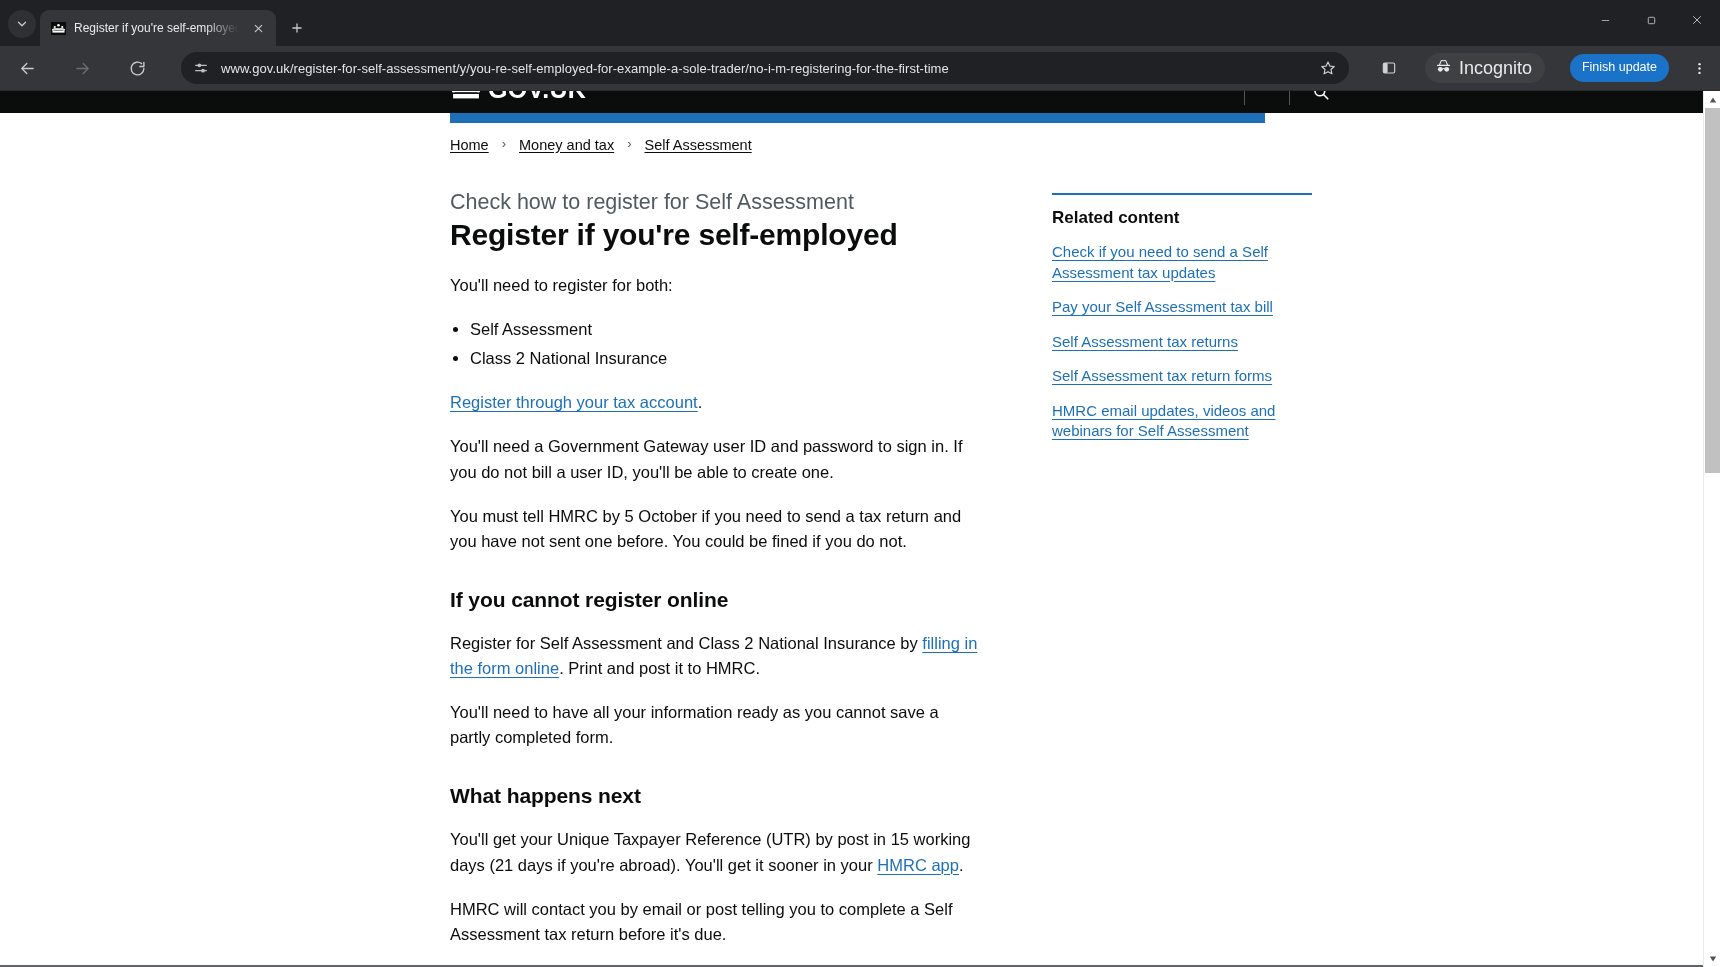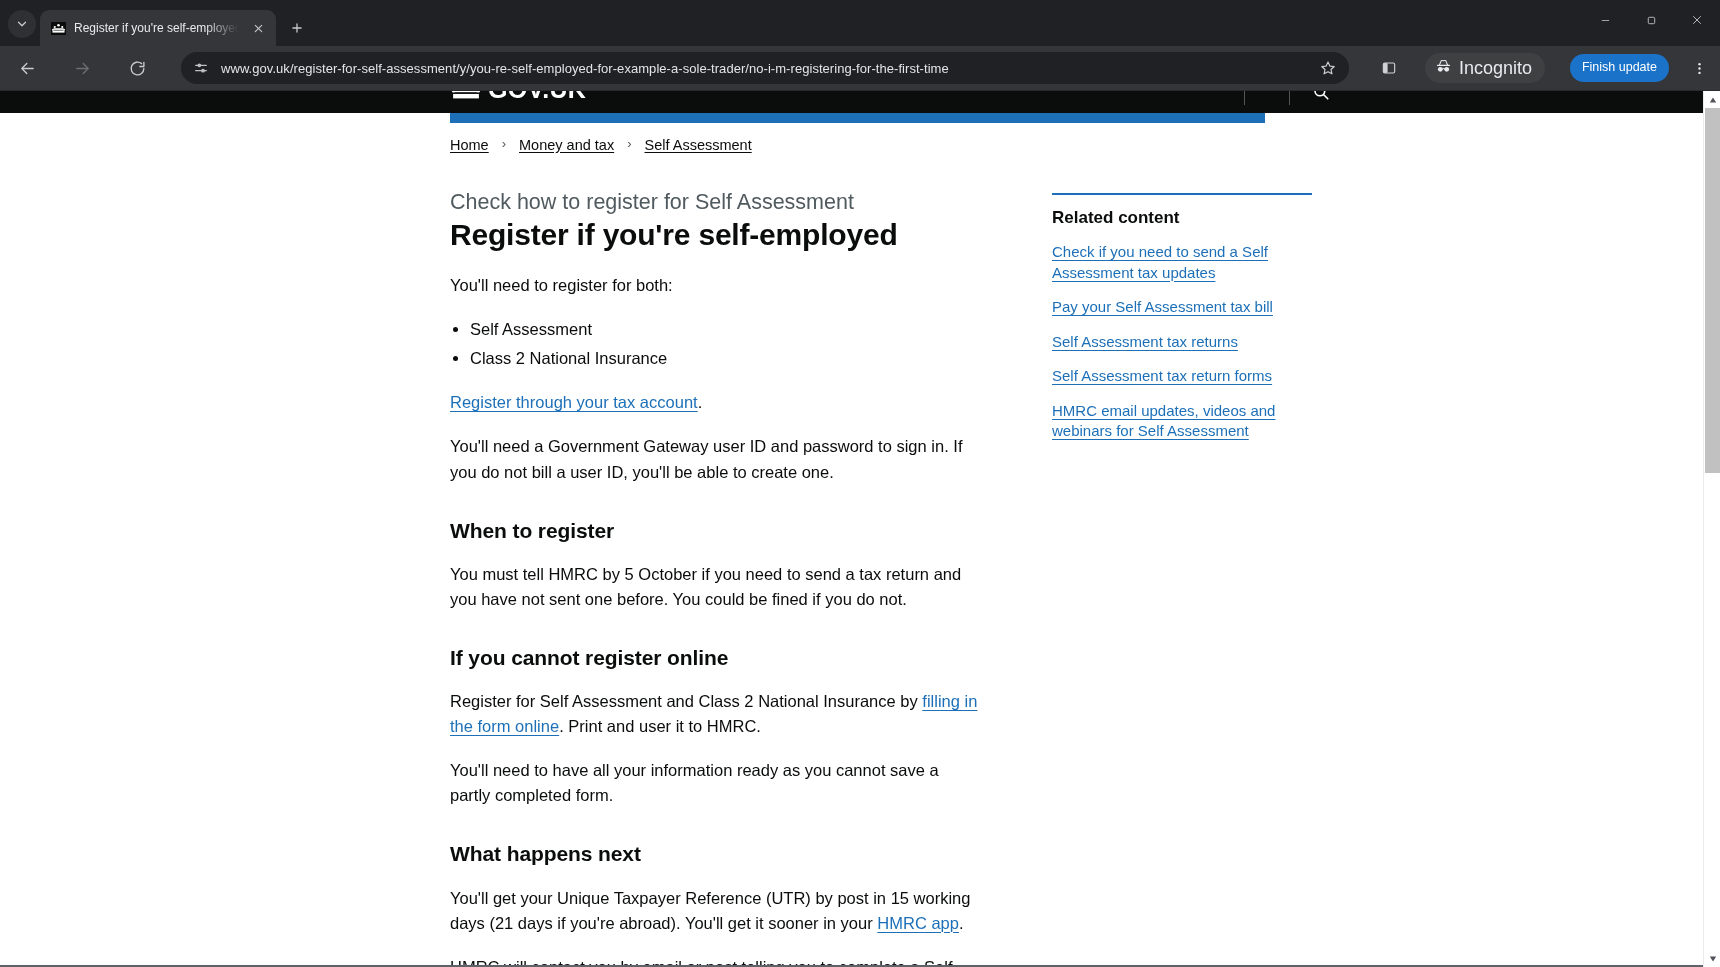--- a/index.html
+++ b/index.html
@@ -561,25 +561,24 @@
 
             <ul class="body-list">
               <li>Self Assessment</li>
               <li>Class 2 National Insurance</li>
             </ul>
 
             <p class="body-p"><a class="gov-link">Register through your tax account</a><span>.</span></p>
 
             <p class="body-p">You'll need a Government Gateway user ID and password to sign in. If you do not bill a user ID, you'll be able to create one.</p>
 
-            <h2 class="section-h2">When to register</h2>
             <p class="body-p">You must tell HMRC by 5 October if you need to send a tax return and you have not sent one before. You could be fined if you do not.</p>
 
             <h2 class="section-h2">If you cannot register online</h2>
-            <p class="body-p"><span>Register for Self Assessment and Class 2 National Insurance by </span><a class="gov-link">filling in the form online</a><span>. Print and user it to HMRC.</span></p>
+            <p class="body-p"><span>Register for Self Assessment and Class 2 National Insurance by </span><a class="gov-link">filling in the form online</a><span>. Print and post it to HMRC.</span></p>
             <p class="body-p">You'll need to have all your information ready as you cannot save a partly completed form.</p>
 
             <h2 class="section-h2">What happens next</h2>
             <p class="body-p"><span>You'll get your Unique Taxpayer Reference (UTR) by post in 15 working days (21 days if you're abroad). You'll get it sooner in your </span><a class="gov-link">HMRC app</a><span>.</span></p>
             <p class="body-p">HMRC will contact you by email or post telling you to complete a Self Assessment tax return before it's due.</p>
           </div>
 
           <aside class="col-aside">
             <div class="aside-rule"></div>
             <div class="aside-title">Related content</div>

